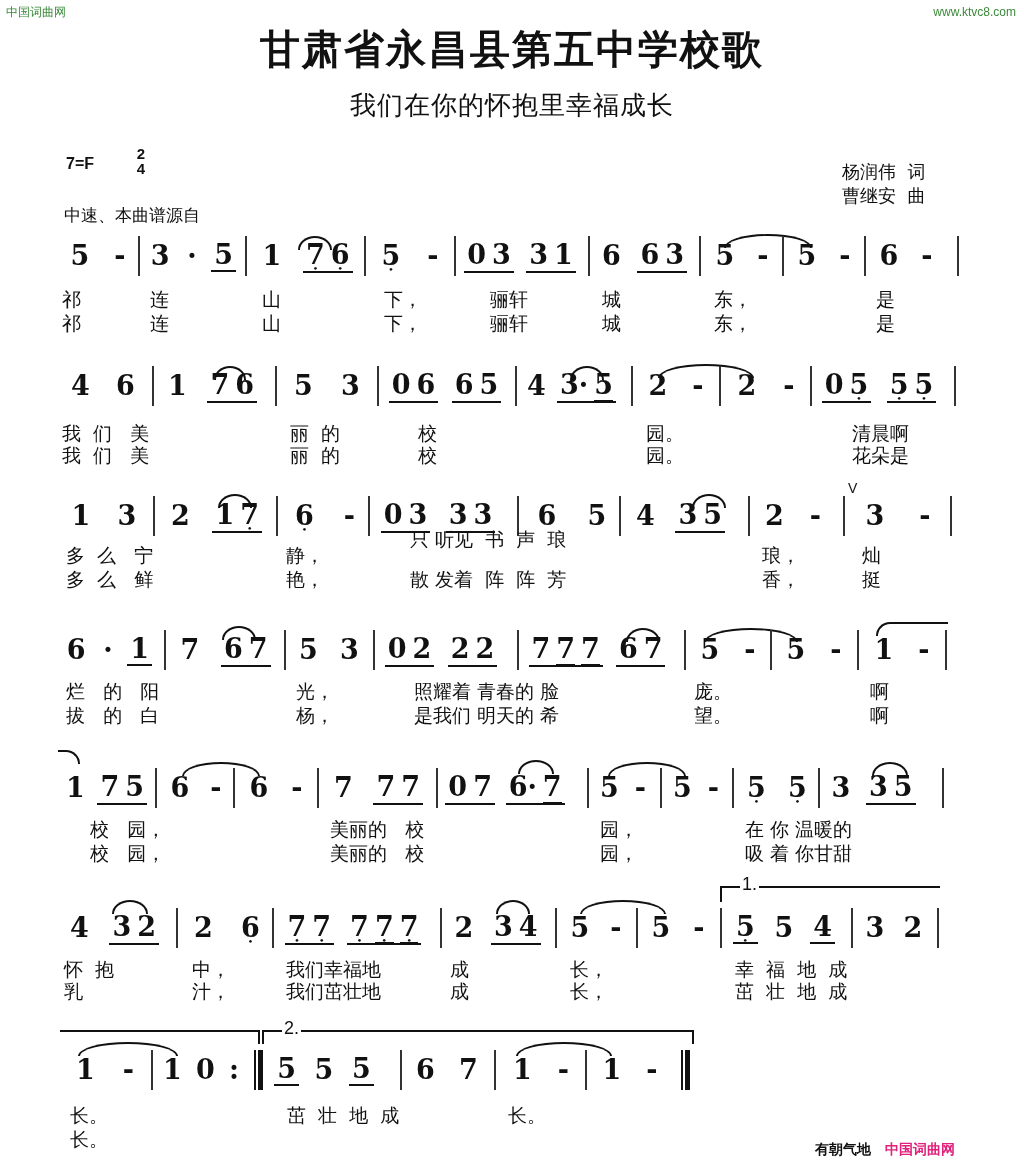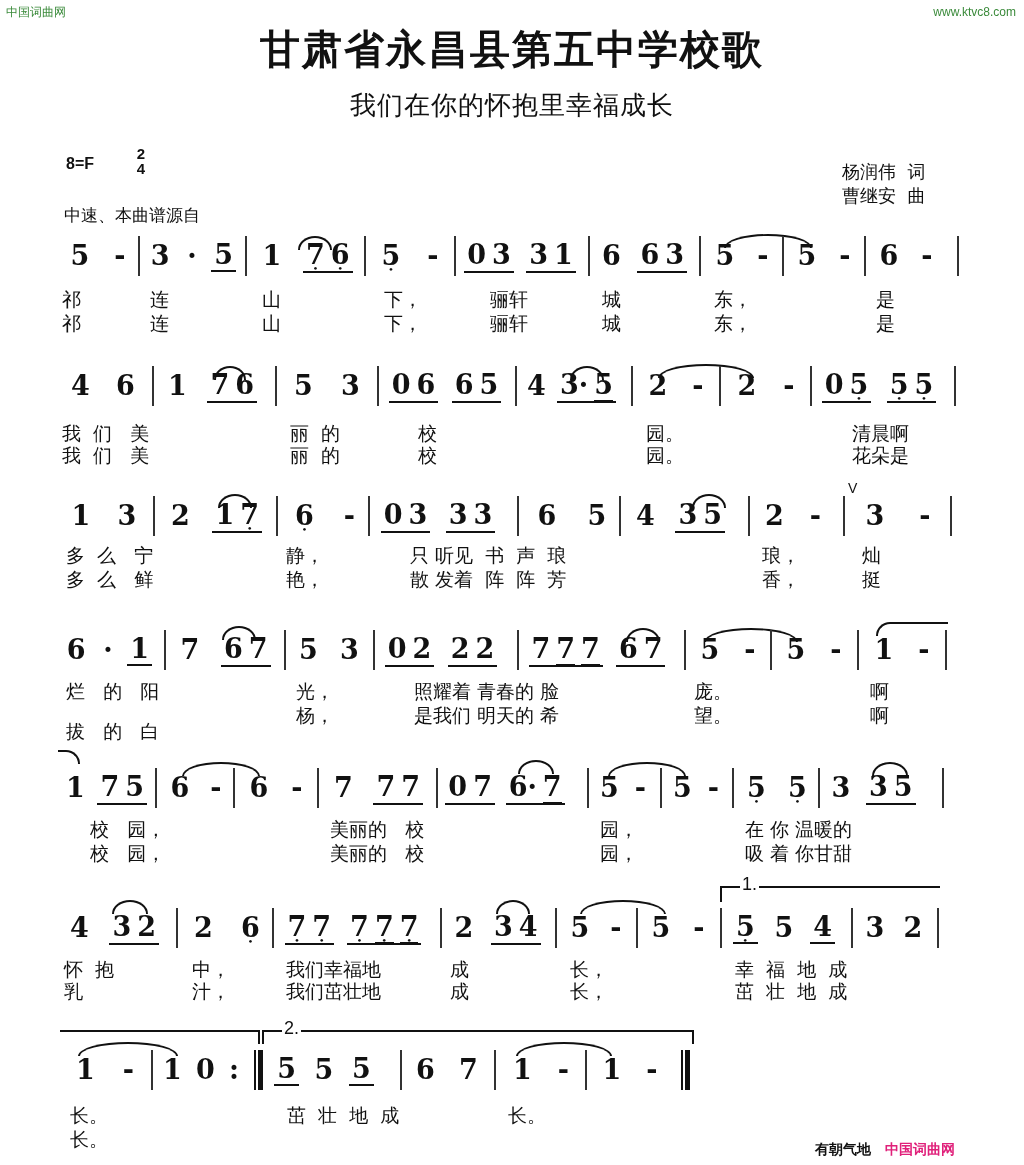--- a/index.html
+++ b/index.html
@@ -36,21 +36,21 @@
   .source { left: 815px; top: 1141px; font-family: "DejaVu Sans", sans-serif; font-weight: bold; font-size: 14px; }
   .source .site { color: #e0207a; margin-left: 14px; }
 </style>
 </head>
 <body>
 
 <div class="abs wm-left">中国词曲网</div>
 <div class="abs wm-right">www.ktvc8.com</div>
 <div class="abs title">甘肃省永昌县第五中学校歌</div>
 <div class="abs subtitle">我们在你的怀抱里幸福成长</div>
-<div class="abs key">8=F</div>
+<div class="abs key">7=F</div>
 <div class="abs timesig">
   <div>2</div>
   <div>4</div>
 </div>
 <div class="abs tempo">中速、本曲谱源自</div>
 <div class="abs credits">
   <div>杨润伟  词</div>
   <div>曹继安  曲</div>
 </div>
 
@@ -264,21 +264,21 @@
     <div class="bar" style="left:843px"></div>
     <div class="breath" style="left:848px;top:-8px">V</div>
     <div class="m" style="left:848px;width:100px">
         <span class="n">3</span>
         <span class="n dash">-</span>
       </div>
     <div class="bar" style="left:950px"></div>
   </div>
   <div class="lyr" style="left:66px;top:56px"><span>多</span>  <span>么</span>   <span>宁</span></div>
   <div class="lyr" style="left:286px;top:56px"><span>静，</span></div>
-  <div class="lyr" style="left:410px;top:56px"><span>只</span> <span>听</span><span>见</span>  <span>书</span>  <span>声</span>  <span>琅</span></div>
+  <div class="lyr" style="left:410px;top:40px"><span>只</span> <span>听</span><span>见</span>  <span>书</span>  <span>声</span>  <span>琅</span></div>
   <div class="lyr" style="left:762px;top:56px"><span>琅，</span></div>
   <div class="lyr" style="left:862px;top:56px"><span>灿</span></div>
   <div class="lyr" style="left:66px;top:80px"><span>多</span>  <span>么</span>   <span>鲜</span></div>
   <div class="lyr" style="left:286px;top:80px"><span>艳，</span></div>
   <div class="lyr" style="left:410px;top:80px"><span>散</span> <span>发</span><span>着</span>  <span>阵</span>  <span>阵</span>  <span>芳</span></div>
   <div class="lyr" style="left:762px;top:80px"><span>香，</span></div>
   <div class="lyr" style="left:862px;top:80px"><span>挺</span></div>
 </div>
 
 <div class="row" style="top:622px">
@@ -343,21 +343,21 @@
         <span class="n dash">-</span>
       </div>
     <div class="tie" style="left:876px;top:0px;width:70px;border-right:none;border-radius:40px 0 0 0"></div>
     <div class="bar" style="left:945px"></div>
   </div>
   <div class="lyr" style="left:66px;top:58px"><span>烂</span>   <span>的</span>   <span>阳</span></div>
   <div class="lyr" style="left:296px;top:58px"><span>光，</span></div>
   <div class="lyr" style="left:414px;top:58px"><span>照</span><span>耀</span><span>着</span> <span>青春的</span> <span>脸</span></div>
   <div class="lyr" style="left:694px;top:58px"><span>庞。</span></div>
   <div class="lyr" style="left:870px;top:58px"><span>啊</span></div>
-  <div class="lyr" style="left:66px;top:98px"><span>拔</span>   <span>的</span>   <span>白</span></div>
+  <div class="lyr" style="left:66px;top:82px"><span>拔</span>   <span>的</span>   <span>白</span></div>
   <div class="lyr" style="left:296px;top:82px"><span>杨，</span></div>
   <div class="lyr" style="left:414px;top:82px"><span>是</span><span>我</span><span>们</span> <span>明天的</span> <span>希</span></div>
   <div class="lyr" style="left:694px;top:82px"><span>望。</span></div>
   <div class="lyr" style="left:870px;top:82px"><span>啊</span></div>
 </div>
 
 <div class="row" style="top:760px">
   <div class="tie" style="left:58px;top:-10px;width:20px;border-left:none;border-radius:0 40px 0 0"></div>
   <div class="staff">
     <div class="m" style="left:58px;width:94px">

